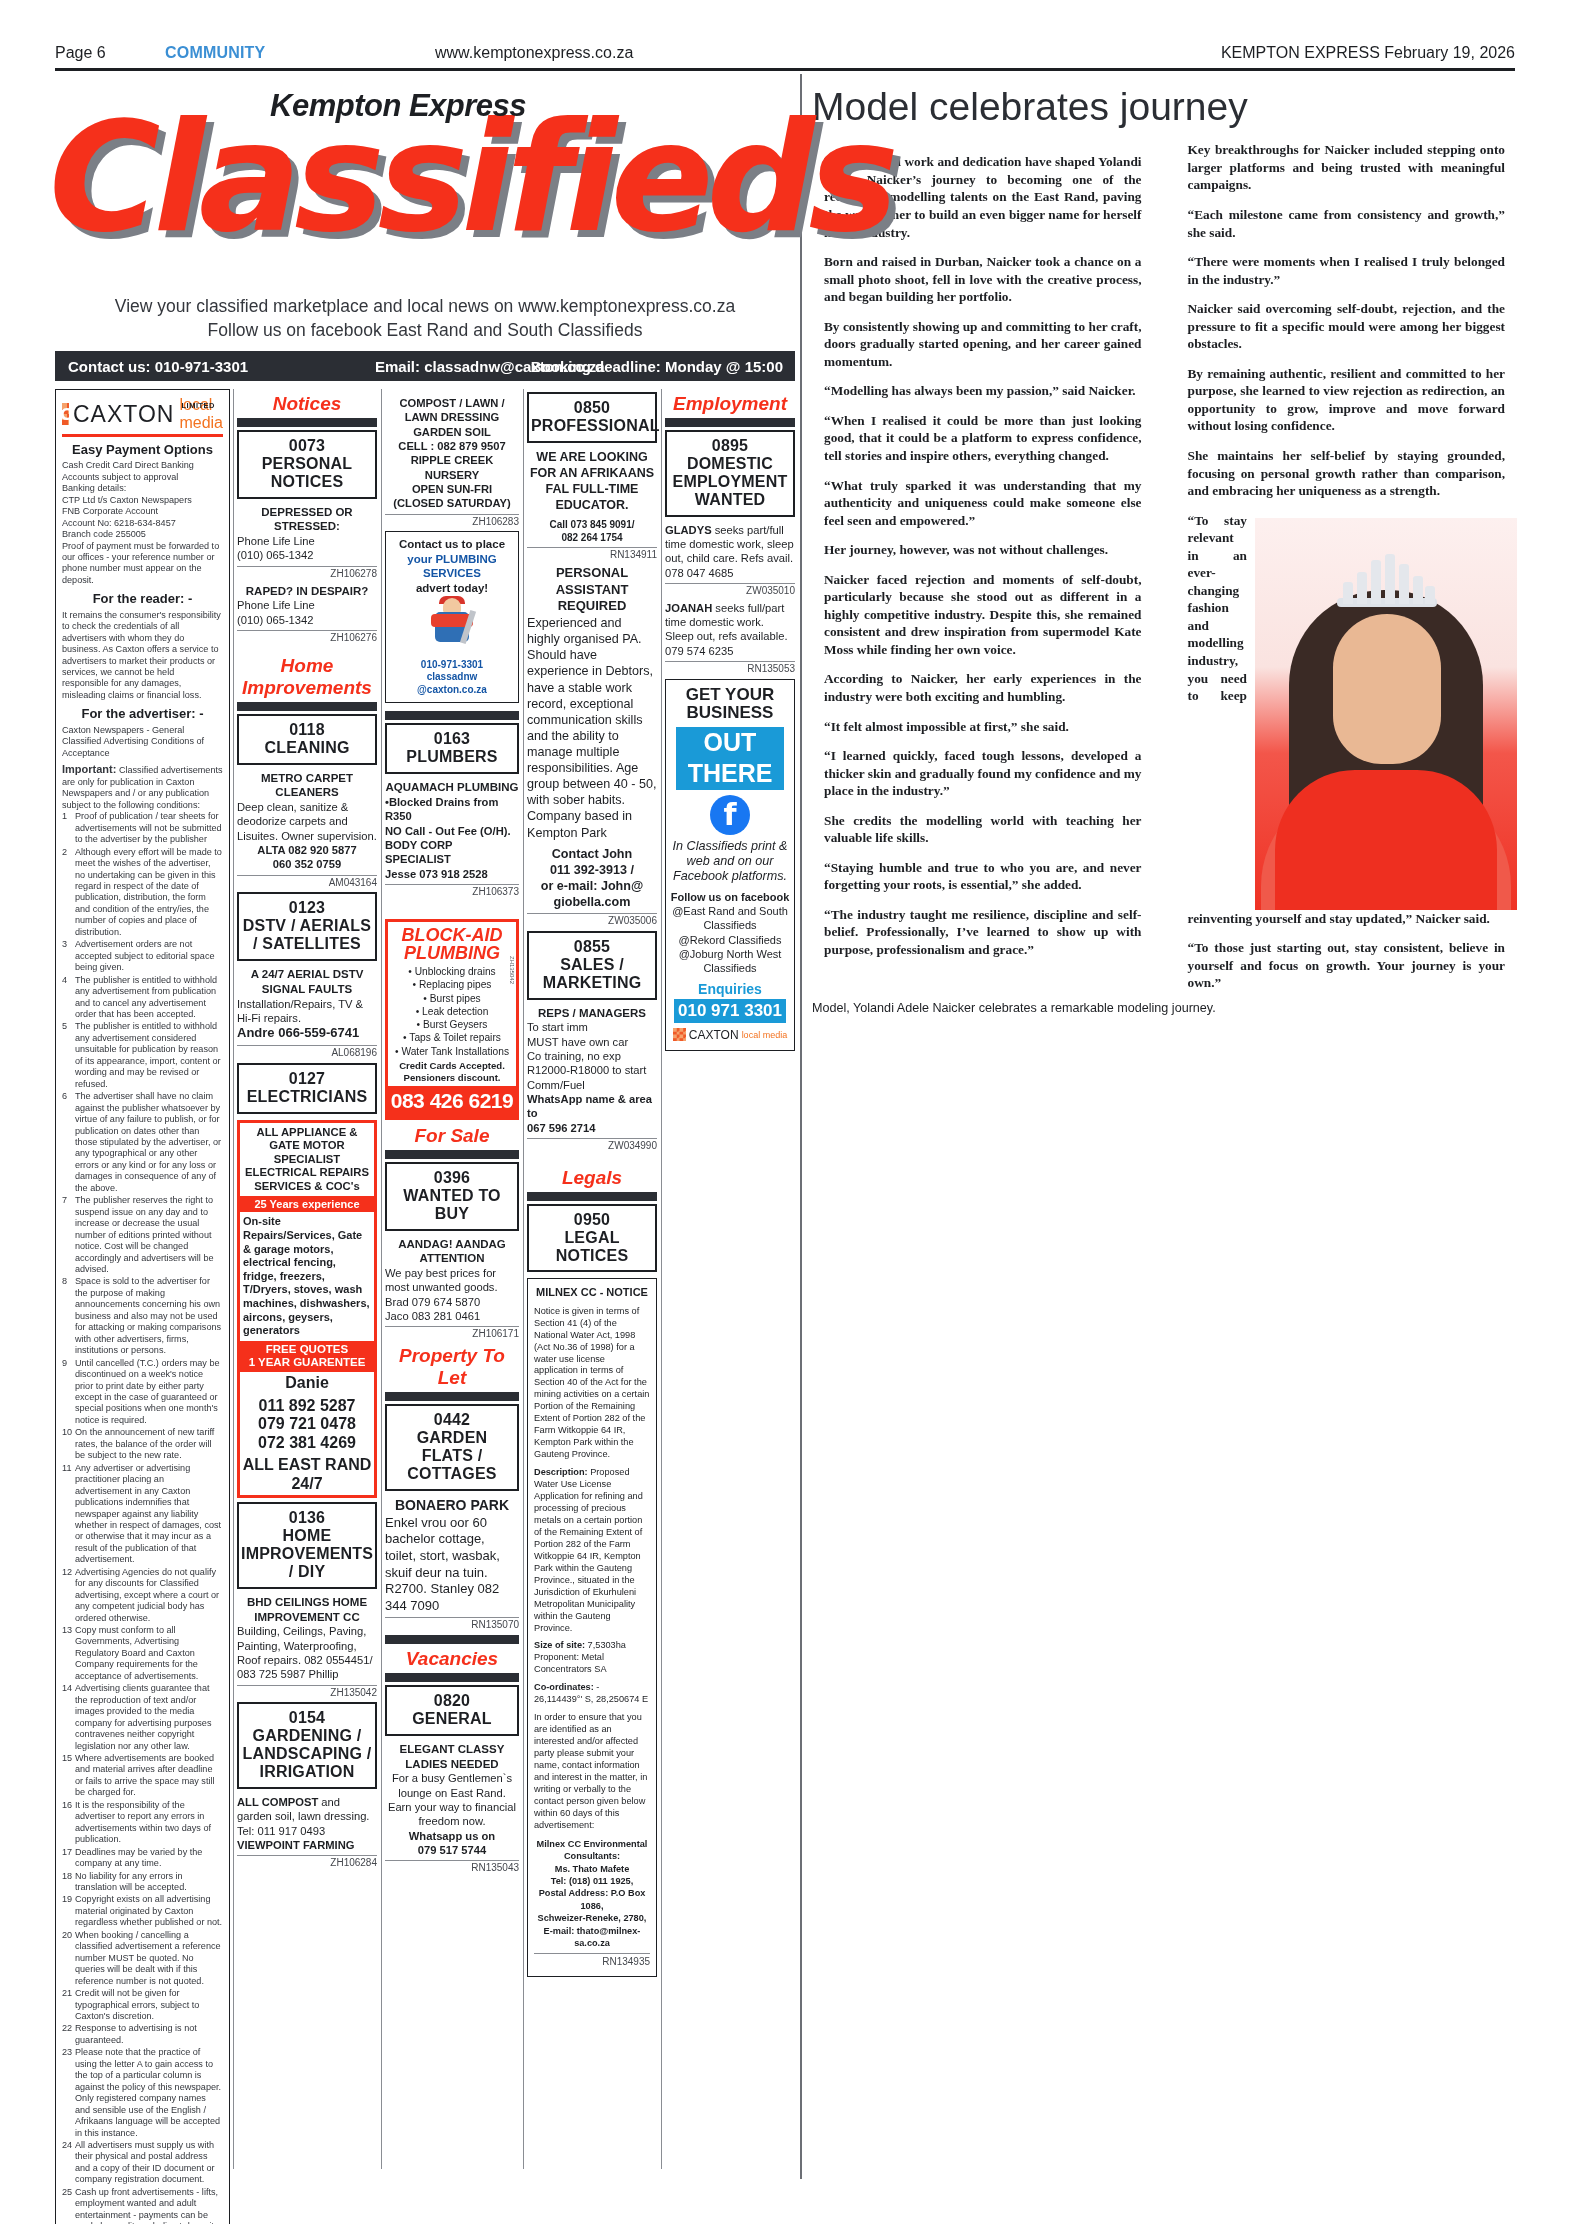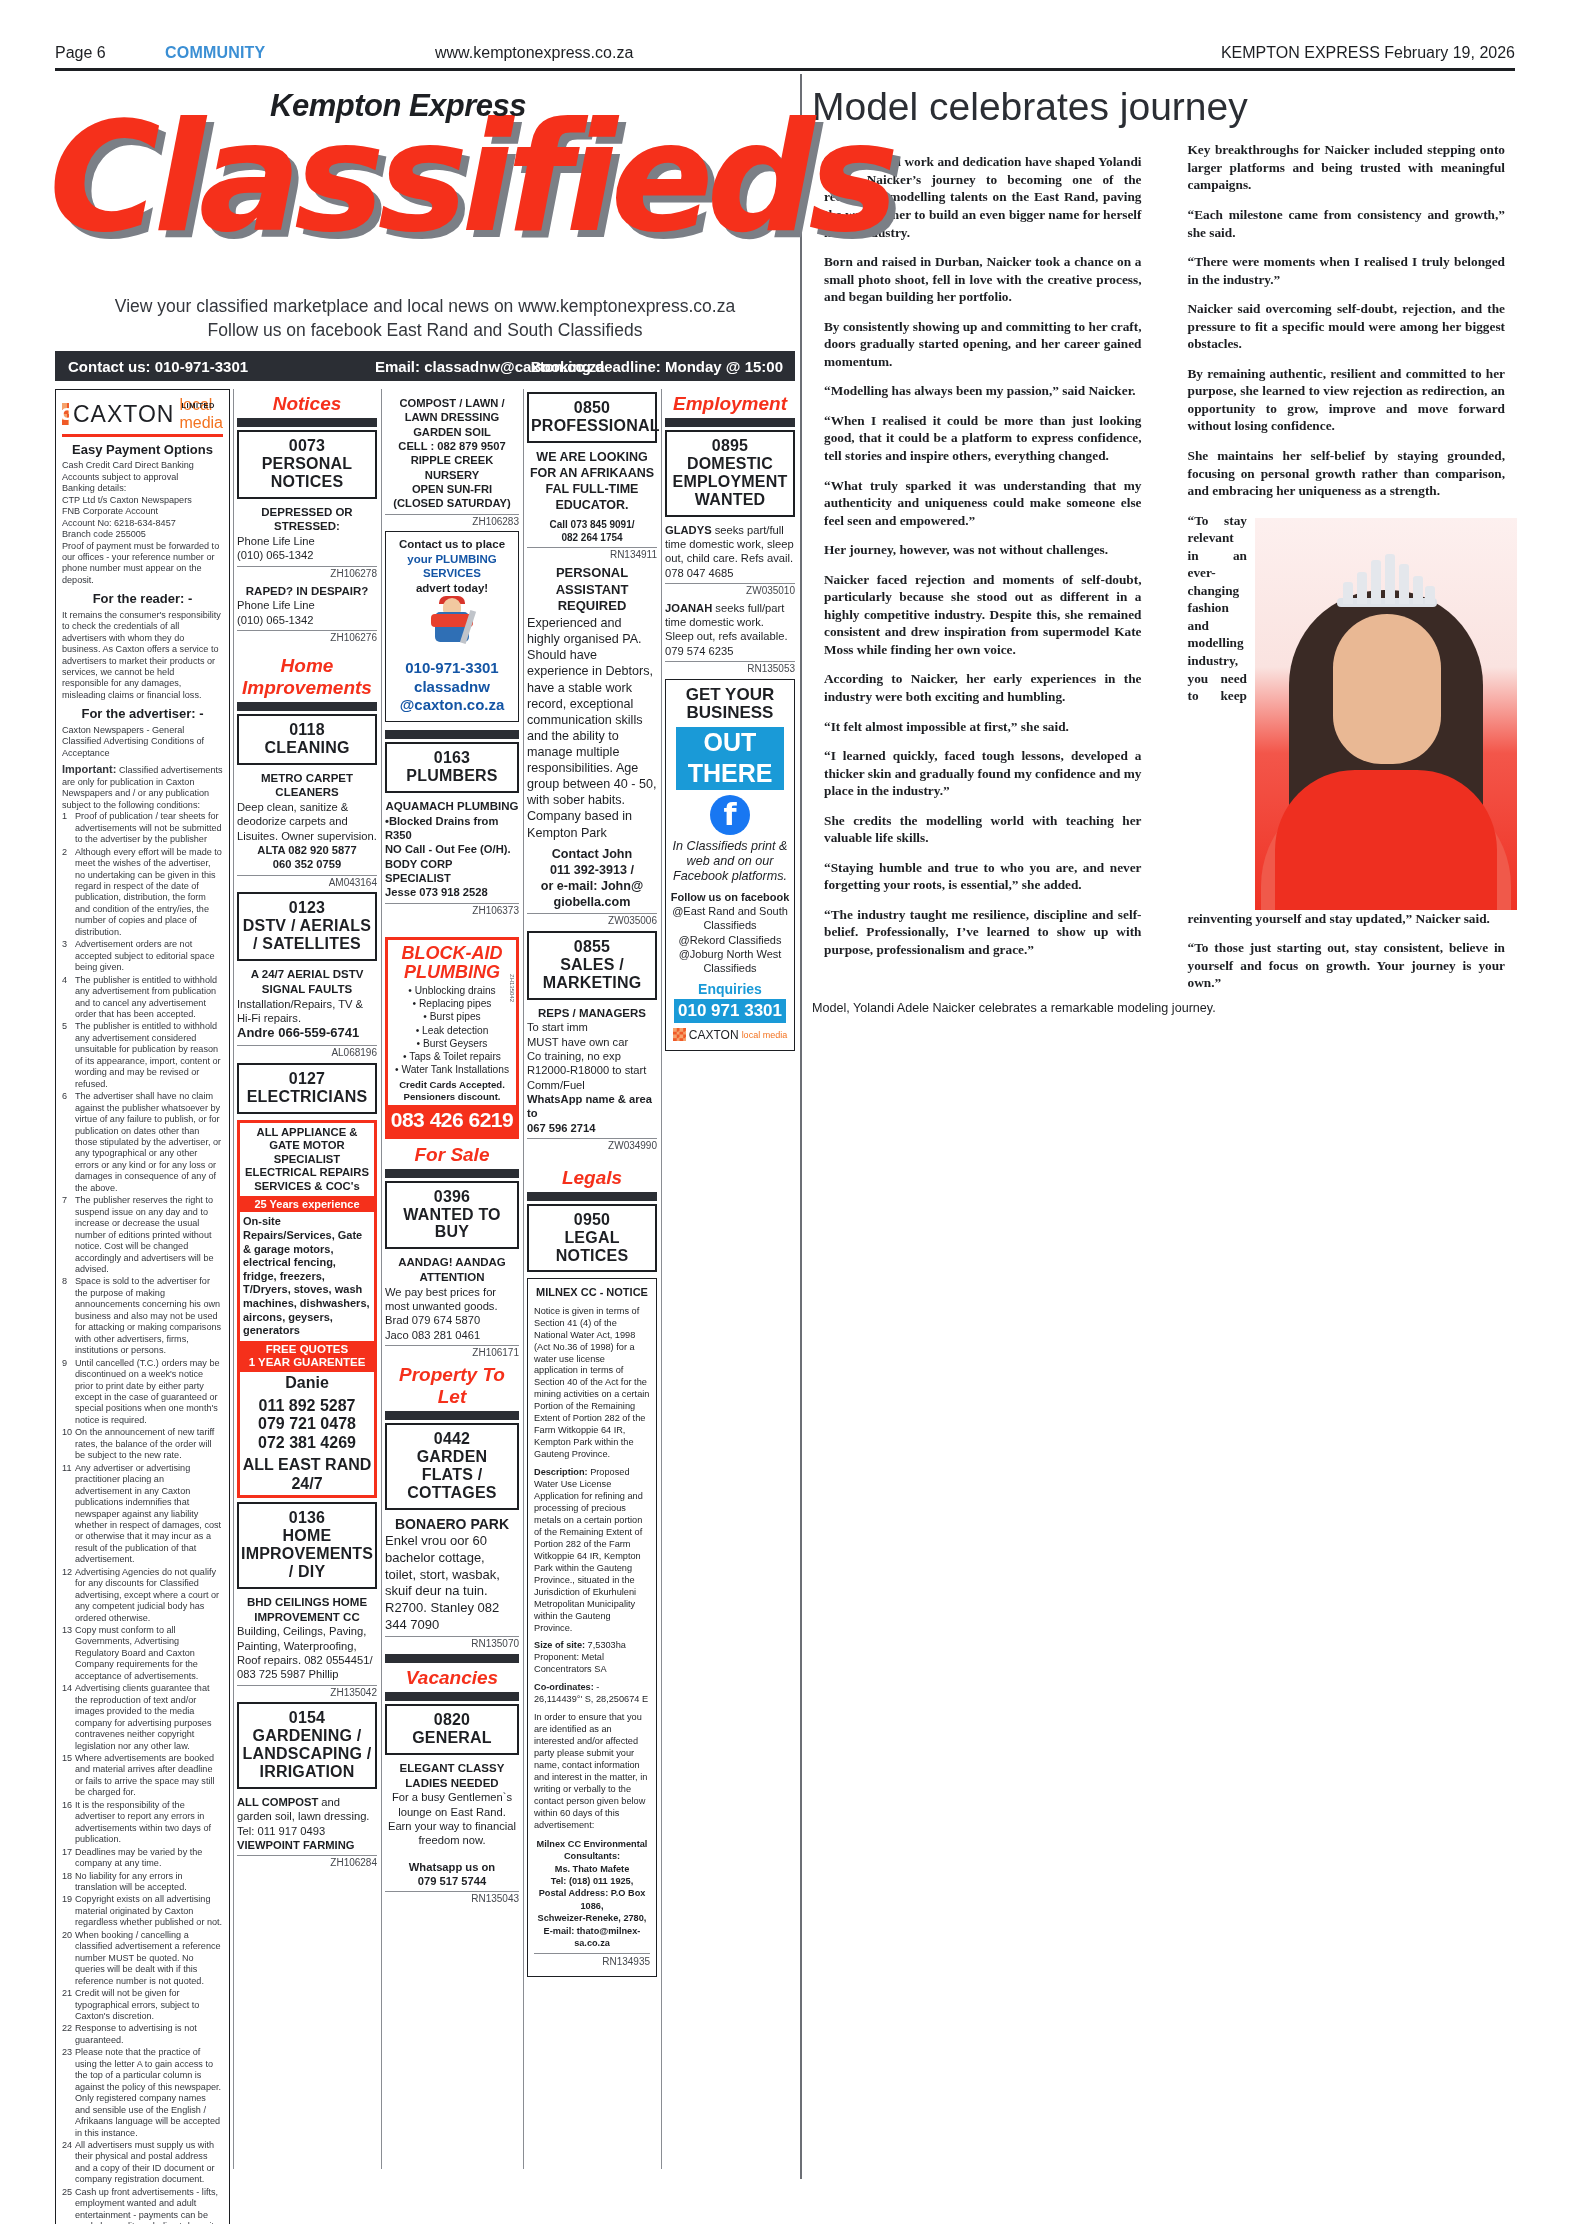--- a/index.html
+++ b/index.html
@@ -78,21 +78,21 @@
   
   .plumbad{border:1px solid #1d1f23;text-align:center;padding:5px 3px 6px;font-size:11.5px;line-height:1.25;}
   .plumbad .l1{font-weight:bold;}
   .plumbad .blue{color:#1455a5;font-weight:bold;}
   .plumber-img{width:66px;height:58px;margin:3px auto;position:relative;}
   .plumber-img .head{position:absolute;left:24px;top:0;width:18px;height:15px;background:#f2c9a0;border-radius:9px 9px 3px 3px;}
   .plumber-img .cap{position:absolute;left:20px;top:-2px;width:26px;height:8px;background:#d8342a;border-radius:7px 7px 0 0;}
   .plumber-img .body{position:absolute;left:16px;top:14px;width:34px;height:30px;background:#2f6fb5;border-radius:5px;}
   .plumber-img .shirt{position:absolute;left:12px;top:16px;width:42px;height:13px;background:#e8402e;border-radius:4px;}
   .plumber-img .wrench{position:absolute;left:46px;top:12px;width:6px;height:34px;background:#c0c4ca;transform:rotate(18deg);}
-  .plumbad .phone{color:#1455a5;font-weight:bold;font-size:15px;}
+  .plumbad .phone{color:#1455a5;font-weight:bold;font-size:10px;}
 
   
   .redbox{border:3px solid #f5301b;padding:0;margin:20px 0 5px;position:relative;}
   .redbox .title{color:#f5301b;font-weight:bold;font-size:18px;line-height:1.04;text-align:center;padding:4px 0 2px;font-style:italic;}
   .redbox .items{font-size:10.2px;text-align:center;line-height:1.3;padding:0 3px 2px;}
   .redbox .cc{font-size:9.6px;font-weight:bold;text-align:center;line-height:1.25;padding-bottom:2px;}
   .redbox .bignum{background:#f5301b;color:#fff;font-weight:bold;font-size:21px;text-align:center;padding:3px 0 4px;letter-spacing:-0.5px;}
   .sidecode{position:absolute;right:1px;top:34px;font-size:6px;color:#55585e;writing-mode:vertical-rl;}
 
   
@@ -468,21 +468,21 @@
         <div class="blackbar"></div>
         <div class="redhead">Vacancies</div>
         <div class="blackbar"></div>
         <div class="catbox">
           <span class="num">0820</span>
           <span>GENERAL</span>
         </div>
         <div class="ad ctr">
           <span class="adhead">ELEGANT CLASSY LADIES NEEDED</span>
           <span>For a busy Gentlemen`s lounge on East Rand. Earn your way to financial freedom now.</span>
-          <b class="pre" style="display: block; white-space: pre-line; margin-top: 12px;">Whatsapp us on
+          <b class="pre" style="display: block; white-space: pre-line;">Whatsapp us on
 079 517 5744</b>
           <span class="refline">RN135043</span>
         </div>
       </div>
 
       <div class="col c4">
         <div class="catbox">
           <span class="num">0850</span>
           <span>PROFESSIONAL</span>
         </div>

